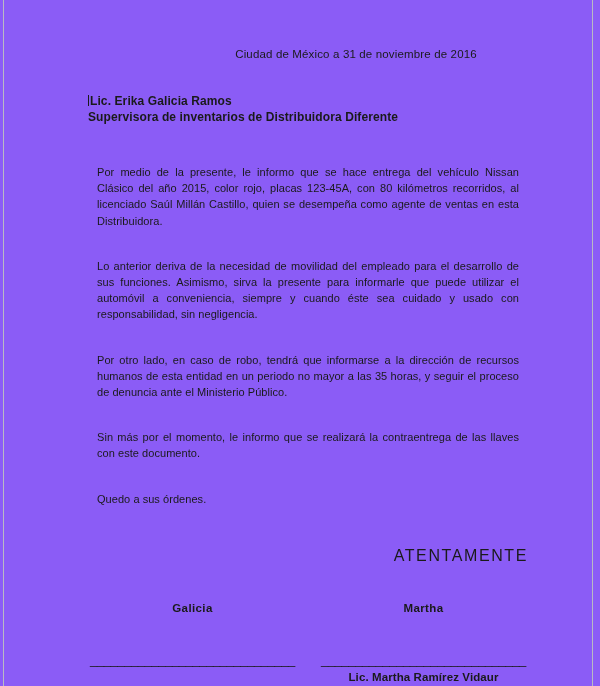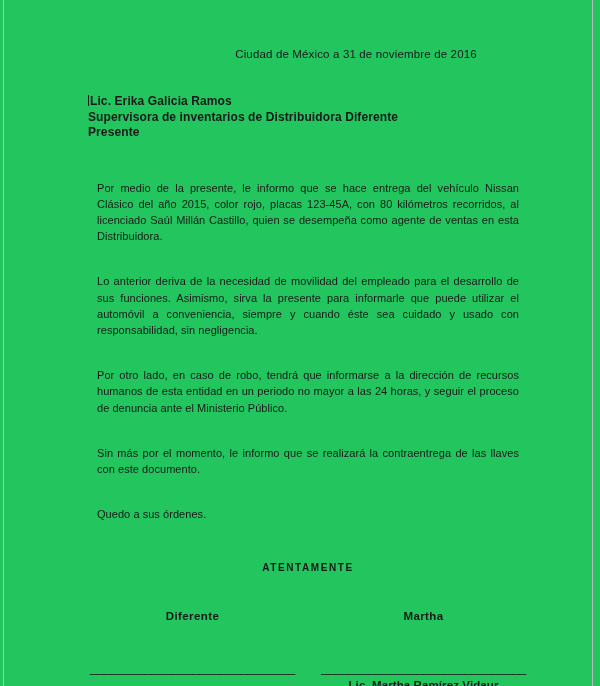--- a/index.html
+++ b/index.html
@@ -12,21 +12,21 @@
   body {
     font-family: "Liberation Sans", sans-serif;
     color: #1a1a1a;
   }
 
   
   #page {
     position: relative;
     width: 600px;
     height: 686px;
-    background: #22c55e;
+    background: #8b5cf6;
     overflow: hidden;
     box-sizing: border-box;
   }
 
   
   .page-rule {
     position: absolute;
     top: 0;
     bottom: 0;
     width: 1px;
@@ -87,23 +87,23 @@
     letter-spacing: 0.05px;
   }
   .body-para:first-of-type { padding-top: 0; }
 
   #paragraphs { padding-top: 30px; }
 
   
   .closing-heading {
     margin: 0;
     padding-top: 31px;
-    text-align: center;
-    font-weight: bold;
-    font-size: 10px;
+    text-align: right;
+    font-weight: normal;
+    font-size: 16px;
     letter-spacing: 1.6px;
   }
 
   
   .sig-labels {
     display: flex;
     padding-top: 37px;
   }
   .sig-labels .col {
     flex: 1 1 50%;
@@ -150,35 +150,34 @@
   <div class="page-rule left"></div>
   <div class="page-rule right"></div>
 
   <div id="content">
 
     <p class="date-line">Ciudad de México a 31 de noviembre de 2016</p>
 
     <div class="addressee">
       <span class="line"><span class="caret"></span><span>Lic. Erika Galicia Ramos</span></span>
       <span class="line">Supervisora de inventarios de Distribuidora Diferente</span>
-      <span class="line">Presente</span>
     </div>
 
     <div id="paragraphs">
       <p class="body-para">Por medio de la presente, le informo que se hace entrega del vehículo Nissan Clásico del año 2015, color rojo, placas 123-45A, con 80 kilómetros recorridos, al licenciado Saúl Millán Castillo, quien se desempeña como agente de ventas en esta Distribuidora.</p>
       <p class="body-para">Lo anterior deriva de la necesidad de movilidad del empleado para el desarrollo de sus funciones. Asimismo, sirva la presente para informarle que puede utilizar el automóvil a conveniencia, siempre y cuando éste sea cuidado y usado con responsabilidad, sin negligencia.</p>
-      <p class="body-para">Por otro lado, en caso de robo, tendrá que informarse a la dirección de recursos humanos de esta entidad en un periodo no mayor a las 24 horas, y seguir el proceso de denuncia ante el Ministerio Público.</p>
+      <p class="body-para">Por otro lado, en caso de robo, tendrá que informarse a la dirección de recursos humanos de esta entidad en un periodo no mayor a las 35 horas, y seguir el proceso de denuncia ante el Ministerio Público.</p>
       <p class="body-para">Sin más por el momento, le informo que se realizará la contraentrega de las llaves con este documento.</p>
       <p class="body-para">Quedo a sus órdenes.</p>
     </div>
 
     <p class="closing-heading">ATENTAMENTE</p>
 
     <div class="sig-labels">
-      <div class="col left">Diferente</div>
+      <div class="col left">Galicia</div>
       <div class="col right">Martha</div>
     </div>
 
     <div class="sig-blocks">
 
       <div class="col left">
         <div class="sig-rule">______________________________</div>
       </div>
 
       <div class="col right">

